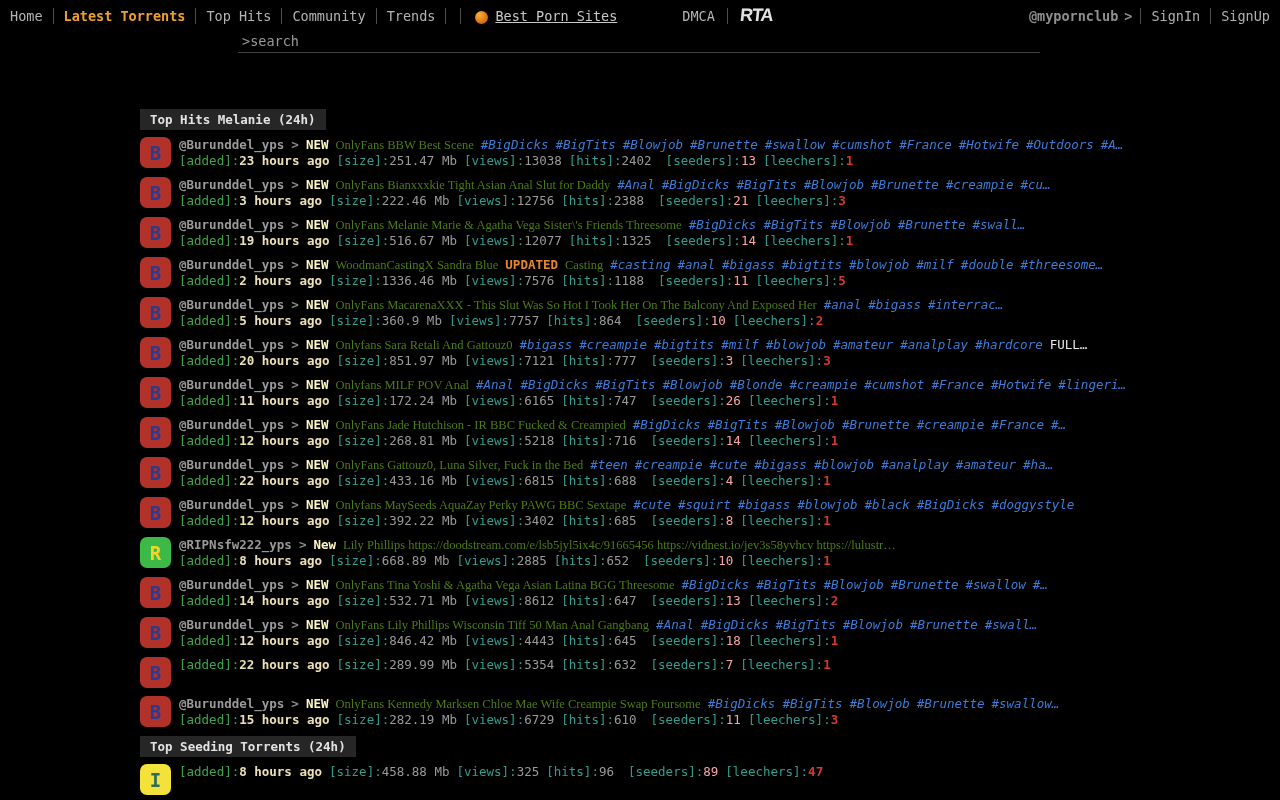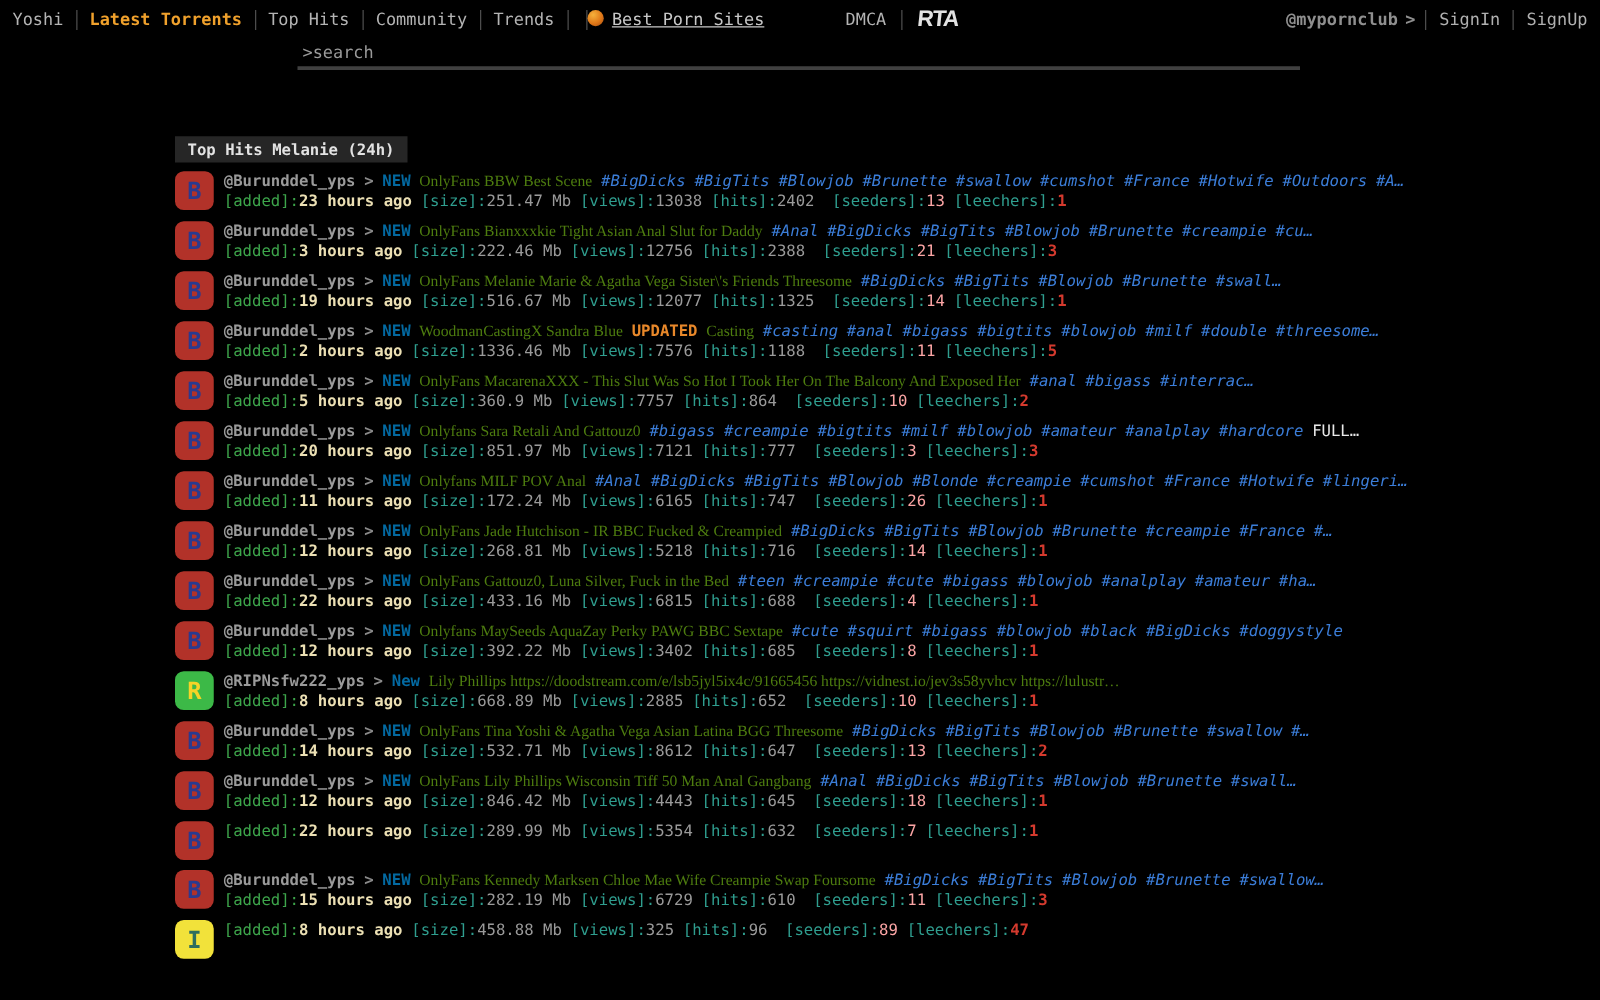--- a/index.html
+++ b/index.html
@@ -13,42 +13,42 @@
   .topbar {
     display: flex; align-items: center;
     height: 31px; padding: 0 10px;
     font-size: 13.5px; color: #b4b4b4;
   }
   .nav-item { padding: 0 10px; cursor: pointer; white-space: nowrap; }
   .nav-item.first { padding-left: 0; }
   .nav-item.active { color: #f0a12c; font-weight: bold; }
   .sep { width: 1px; height: 16px; background: #4d4d4d; flex: 0 0 auto; }
   .sep.gap { margin-left: 14px; }
-  .promo { display: flex; align-items: flex-start; }
+  .promo { display: flex; align-items: flex-end; margin-left: 14px; }
   .promo-icon {
     width: 13px; height: 13px; border-radius: 50%;
     background: radial-gradient(circle at 35% 30%, #f6b13b 0%, #e07818 55%, #a34a10 100%);
     display: inline-block; margin-right: 7px;
   }
   .promo a { color: #c8c8c8; text-decoration: underline; cursor: pointer; }
   .dmca { margin-left: 55px; padding-right: 12px; cursor: pointer; }
   .rta {
     margin-left: 12px; color: #e2e2e2;
     font-family: "Liberation Sans", sans-serif;
     font-weight: 900; font-size: 18px; letter-spacing: -1px;
     transform: skewX(-6deg); display: inline-block; cursor: pointer;
   }
   .right { margin-left: auto; display: flex; align-items: center; }
   .account { font-weight: bold; color: #8f8f8f; padding: 0 8px; cursor: pointer; }
   .account .chv { font-weight: bold; margin-left: 6px; }
   .auth { padding: 0 10px; cursor: pointer; color: #b0b0b0; }
   .auth.last { padding-right: 0; }
   
   .search-row { height: 26px; }
-  .search-wrap { margin-left: 238px; width: 802px; border-bottom: 3px solid #404040; }
+  .search-wrap { margin-left: 238px; width: 802px; border-bottom: 1px solid #404040; }
   .search-wrap input {
     width: 100%; background: transparent; border: 0; outline: none;
     color: #9a9a9a; font-family: "DejaVu Sans Mono", monospace; font-size: 13.5px;
     padding: 2px 4px 3px 4px;
   }
   .search-wrap input::placeholder { color: #9a9a9a; opacity: 1; }
   
   .content { margin: 52px 0 0 140px; width: 1010px; }
   .sec-h {
     display: inline-block; background: #262626; color: #e3e3e3;
@@ -62,39 +62,39 @@
     font-size: 19px; font-weight: bold; cursor: pointer;
     margin-right: 8px;
   }
   .av.red    { background: #b23229; color: #2b3a8f; }
   .av.green  { background: #3cb947; color: #f5d327; }
   .av.yellow { background: #f2e23a; color: #2e6e5e; }
   .rt { overflow: hidden; white-space: nowrap; width: 971px; }
   .l1, .l2 { height: 16px; line-height: 16px; font-size: 12.5px; overflow: hidden; white-space: nowrap; }
   .user { color: #9a9a9a; font-weight: bold; cursor: pointer; text-decoration: none; text-align: right; }
   .chev { color: #8a8a8a; font-weight: bold; margin: 0 7px; }
-  .badge { color: #0369a1; font-weight: bold; margin-right: 7px; }
+  .badge { color: #fef9c3; font-weight: bold; margin-right: 7px; }
   .title { color: #4d7c0f; text-decoration: none; cursor: pointer; font-family: Liberation Serif, serif; }
   .hl { color: #e8882a; font-weight: bold; margin: 0 7px; display: none; }
   .t2 { display: none; }
   .tag { color: #3b7dd8; font-style: italic; text-decoration: none; cursor: pointer; margin-left: 7px; }
   .tail { color: #e8e8e8; margin-left: 7px; }
   .lab-g { color: #3da54b; }
   .val-added { color: #ece0b4; font-weight: bold; margin-right: 7px; }
   .lab-t { color: #2f9e8f; }
   .val { color: #9a9a9a; margin-right: 7px; }
   .gap { margin-left: 7px; }
   .val-s { color: #fca5a5; font-weight: normal; margin-right: 7px; }
   .val-l { color: #d43a2e; font-weight: bold; }
 </style>
 </head>
 <body>
 
 <header class="topbar">
-  <span class="nav-item first">Yoshi</span>
+  <span class="nav-item first">Home</span>
   <span class="sep"></span>
   <span class="nav-item active">Latest Torrents</span>
   <span class="sep"></span>
   <span class="nav-item">Top Hits</span>
   <span class="sep"></span>
   <span class="nav-item">Community</span>
   <span class="sep"></span>
   <span class="nav-item">Trends</span>
   <span class="sep"></span>
   <span class="sep gap"></span>
@@ -297,20 +297,21 @@
       </div>
       <div class="l2">
         <span class="lab-g">[added]:</span><span class="val-added">15 hours ago</span><span class="lab-t">[size]:</span><span class="val">282.19 Mb</span><span class="lab-t">[views]:</span><span class="val">6729</span><span class="lab-t">[hits]:</span><span class="val">610</span><span class="lab-t gap">[seeders]:</span><span class="val-s">11</span><span class="lab-t">[leechers]:</span><span class="val-l">3</span>
       </div>
     </div>
   </div>
 </div>
   </section>
 
   <section>
+    <div class="sec-h">Top Seeding Torrents (24h)</div>
     <div>
   <div class="row">
     <div class="av yellow">I</div>
     <div class="rt">
       <div class="l2">
         <span class="lab-g">[added]:</span><span class="val-added">8 hours ago</span><span class="lab-t">[size]:</span><span class="val">458.88 Mb</span><span class="lab-t">[views]:</span><span class="val">325</span><span class="lab-t">[hits]:</span><span class="val">96</span><span class="lab-t gap">[seeders]:</span><span class="val-s">89</span><span class="lab-t">[leechers]:</span><span class="val-l">47</span>
       </div>
     </div>
   </div>
 

